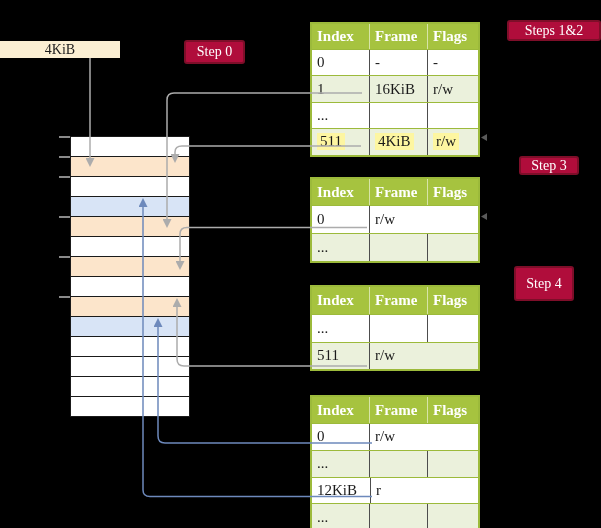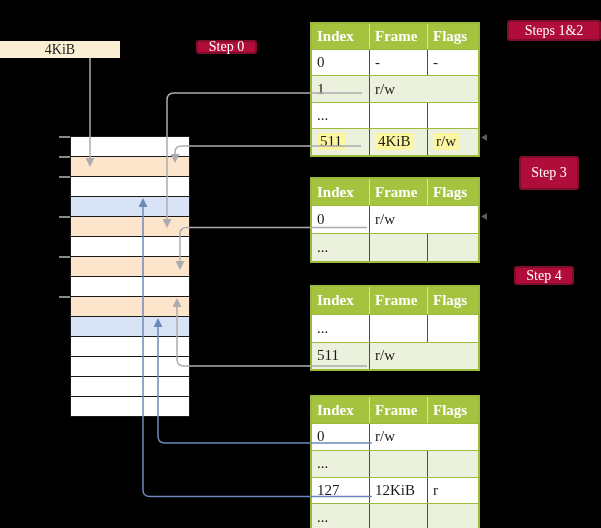--- a/index.html
+++ b/index.html
@@ -15,24 +15,24 @@
        font-family:"Liberation Serif","DejaVu Serif",serif;}
   #canvas{position:relative;width:601px;height:528px;background:#000;}
 
   .frame-box{position:absolute;left:0;top:41px;width:120px;height:17px;
     background:var(--box-cream);color:var(--text-dark);font-size:14px;
     display:flex;align-items:center;justify-content:center;}
 
   .badge{position:absolute;background:var(--badge-red);color:#fff;
     border:2px solid var(--badge-border);border-radius:3px;font-size:14px;
     display:flex;align-items:center;justify-content:center;box-sizing:border-box;}
-  #badge-step0{left:196px;top:40px;width:61px;height:14px;}
+  #badge-step0{left:184px;top:40px;width:61px;height:24px;}
   #badge-steps12{left:507px;top:20px;width:94px;height:21px;}
-  #badge-step3{left:519px;top:156px;width:60px;height:34px;}
-  #badge-step4{left:514px;top:266px;width:60px;height:19px;}
+  #badge-step3{left:519px;top:156px;width:60px;height:19px;}
+  #badge-step4{left:514px;top:266px;width:60px;height:35px;}
 
   .mem-column{position:absolute;left:70px;top:136px;width:120px;
     border:1px solid #1a1a1a;background:#fff;box-sizing:border-box;}
   .mem-row{height:19px;border-bottom:1px solid #1a1a1a;}
   .mem-row:last-child{border-bottom:none;}
   .mem-row.white{background:#ffffff;}
   .mem-row.orange{background:var(--frame-orange);}
   .mem-row.blue{background:var(--frame-blue);}
   .tick{position:absolute;left:59px;width:11px;height:0;
     border-top:2px solid #8a8a8a;}
@@ -108,20 +108,21 @@
           <div class="th c1">Frame</div>
           <div class="th c2">Flags</div>
         </div>
         <div class="trow" style="height: 25.4px;">
           <div class="td c0">0</div>
           <div class="td c1">-</div>
           <div class="td c2">-</div>
         </div>
         <div class="trow shaded" style="height: 25.4px;">
           <div class="td c0">1</div>
+          <div class="td c1">16KiB</div>
           <div class="td c2">r/w</div>
         </div>
         <div class="trow" style="height: 25.4px;">
           <div class="td c0">...</div>
           <div class="td c1"></div>
           <div class="td c2"></div>
         </div>
         <div class="trow shaded" style="height: 25.4px;">
           <div class="td c0">
             <span class="hl">511</span>
@@ -175,21 +176,20 @@
         <div class="trow" style="height: 25.8px;">
           <div class="td c0">0</div>
           <div class="td c2">r/w</div>
         </div>
         <div class="trow shaded" style="height: 25.8px;">
           <div class="td c0">...</div>
           <div class="td c1"></div>
           <div class="td c2"></div>
         </div>
         <div class="trow" style="height: 25.8px;">
-          <div class="td c0">127</div>
           <div class="td c1">12KiB</div>
           <div class="td c2">r</div>
         </div>
         <div class="trow shaded" style="height: 25.8px;">
           <div class="td c0">...</div>
           <div class="td c1"></div>
           <div class="td c2"></div>
         </div>
       </div>
     </div>

